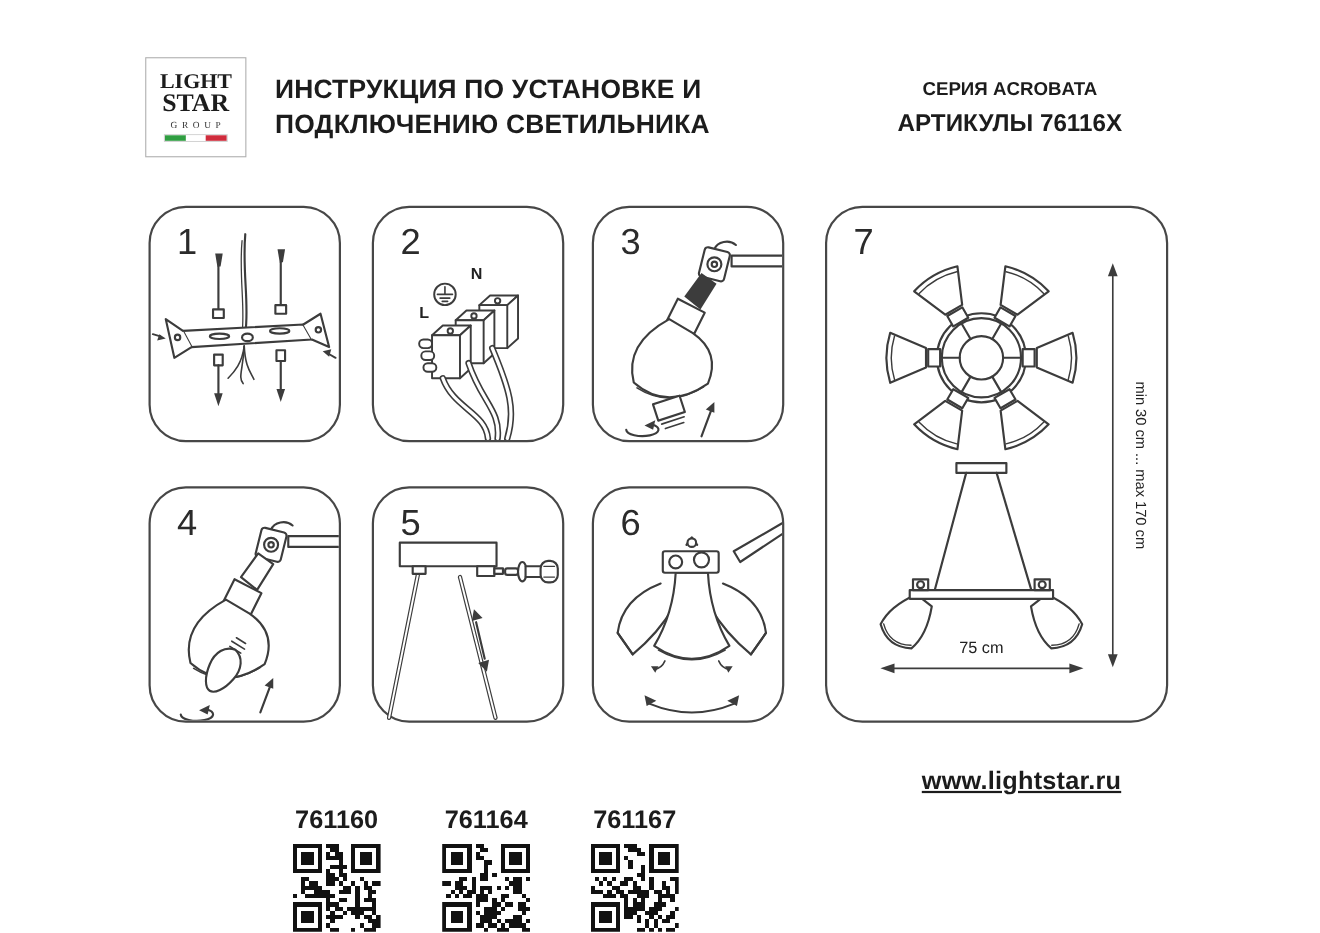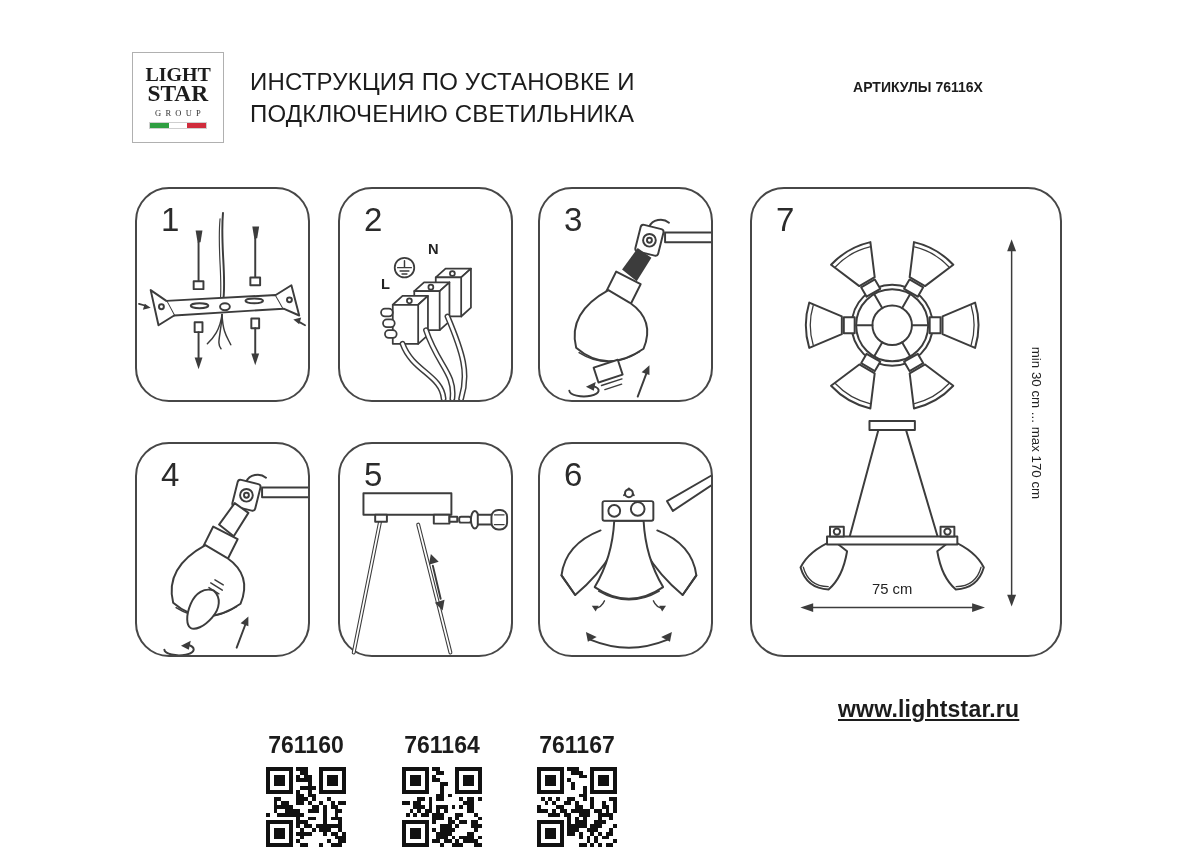--- a/index.html
+++ b/index.html
@@ -13,24 +13,24 @@
   .logo-word1{font-family:"Liberation Serif",serif;font-weight:700;font-size:19px;line-height:.92;transform:scaleX(1.05);}
   .logo-word2{font-family:"Liberation Serif",serif;font-weight:700;font-size:23px;line-height:.95;transform:scaleX(1.02);}
   .logo-word3{font-size:8.5px;letter-spacing:4.2px;margin-top:3px;margin-left:4px;color:#333;font-family:Liberation Serif, serif;}
   .logo-flag{display:flex;width:58px;height:7px;margin-top:4px;border:1px solid #cfcfcf;}
   .logo-flag span{flex:1;}
   .flag-green{background:var(--flag-green,#2f9e41);}
   .flag-white{background:var(--flag-white,#fff);}
   .flag-red{background:var(--flag-red,#d02c3c);}
 
   
-  .main-title{position:absolute;left:250px;top:66px;font-size:24px;font-weight:400;line-height:1.35;letter-spacing:.2px;}
+  .main-title{position:absolute;left:250px;top:66px;font-size:24px;font-weight:700;line-height:1.35;letter-spacing:.2px;}
   .series-block{position:absolute;left:810px;top:71px;width:216px;text-align:center;}
   .series-name{font-size:17px;font-weight:700;}
-  .articles-title{font-size:14px;font-weight:700;margin-top:8px;}
+  .articles-title{font-size:22px;font-weight:700;margin-top:8px;}
 
   
   .panel{position:absolute;border:2px solid #474747;border-radius:34px;background:#fff;}
   .p1{left:135px;top:187px;width:175px;height:215px;}
   .p2{left:338px;top:187px;width:175px;height:215px;}
   .p3{left:538px;top:187px;width:175px;height:215px;}
   .p4{left:135px;top:442px;width:175px;height:215px;}
   .p5{left:338px;top:442px;width:175px;height:215px;}
   .p6{left:538px;top:442px;width:175px;height:215px;}
   .p7{left:750px;top:187px;width:312px;height:470px;}
@@ -65,20 +65,21 @@
         <span class="flag-red"></span>
     </div>
   </div>
 
   <div class="main-title">
     <div>ИНСТРУКЦИЯ ПО УСТАНОВКЕ И</div>
     <div>ПОДКЛЮЧЕНИЮ СВЕТИЛЬНИКА</div>
   </div>
 
   <div class="series-block">
+    <div class="series-name">СЕРИЯ ACROBATA</div>
     <div class="articles-title">АРТИКУЛЫ 76116X</div>
   </div>
 
   <section class="panel p1">
     <div class="num">1</div>
     <svg class="draw" viewBox="0 0 175 215">
       <path d="M88,24 C85,58 92,90 88,116"></path>
       <path d="M85,30 C82,62 88,92 85,116" stroke-width="1.2"></path>
       <path d="M87,128 C85,144 78,152 72,158" stroke-width="1.5"></path>
       <path d="M87,128 C88,148 93,152 96,159" stroke-width="1.5"></path>

